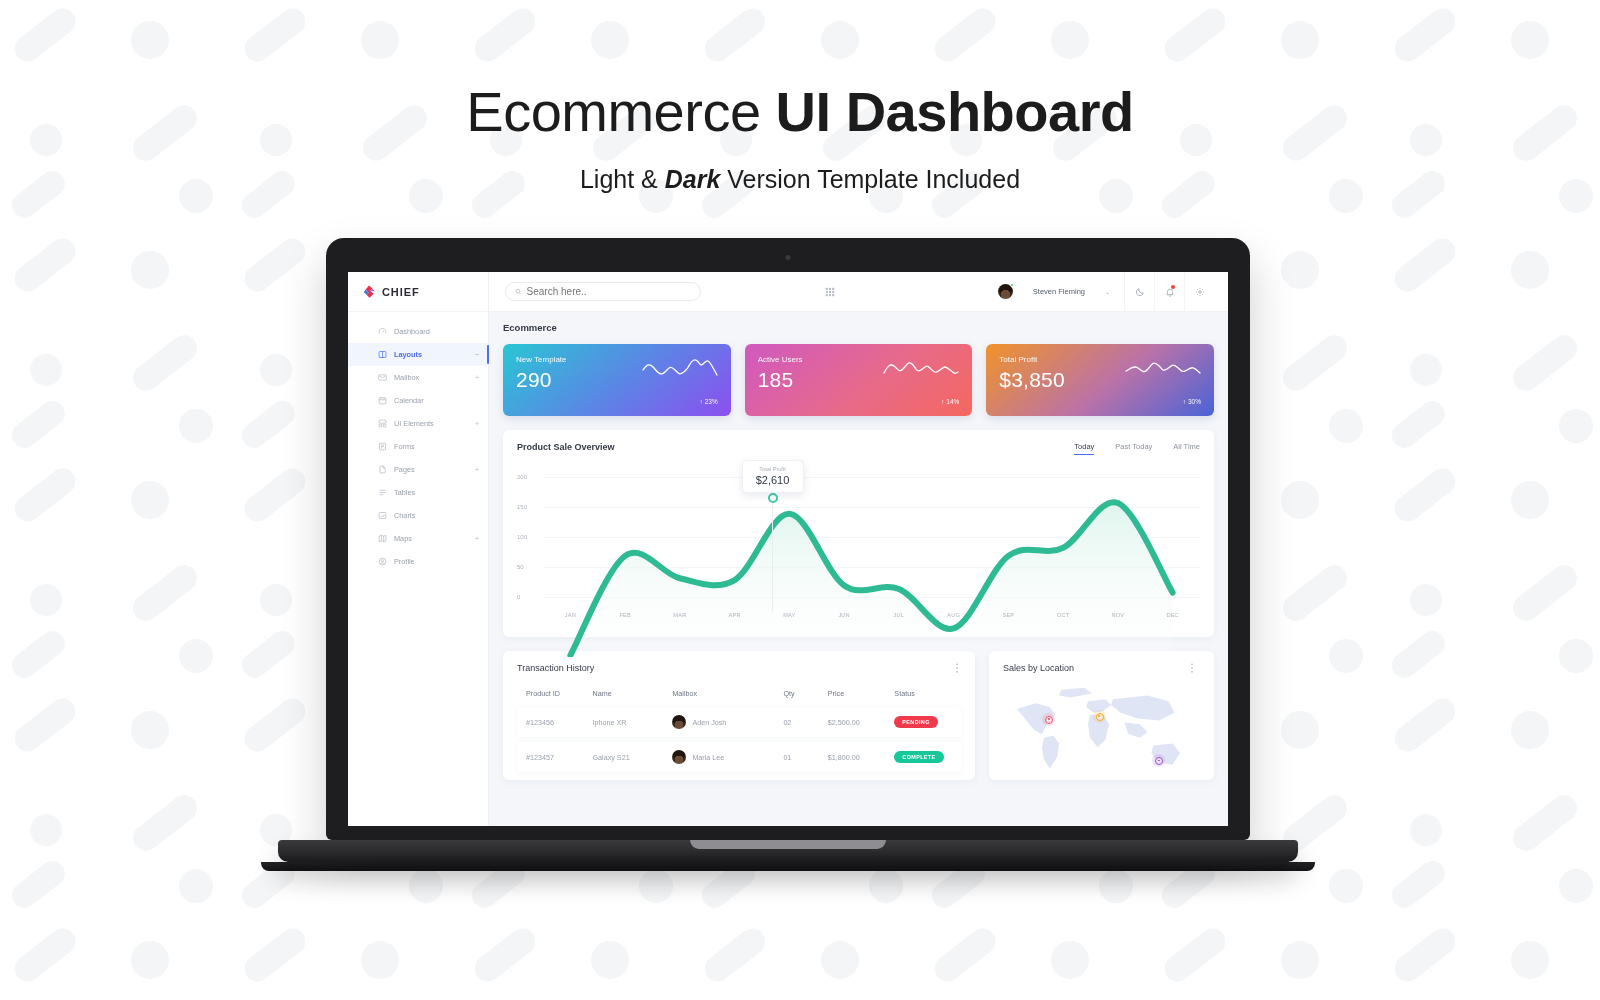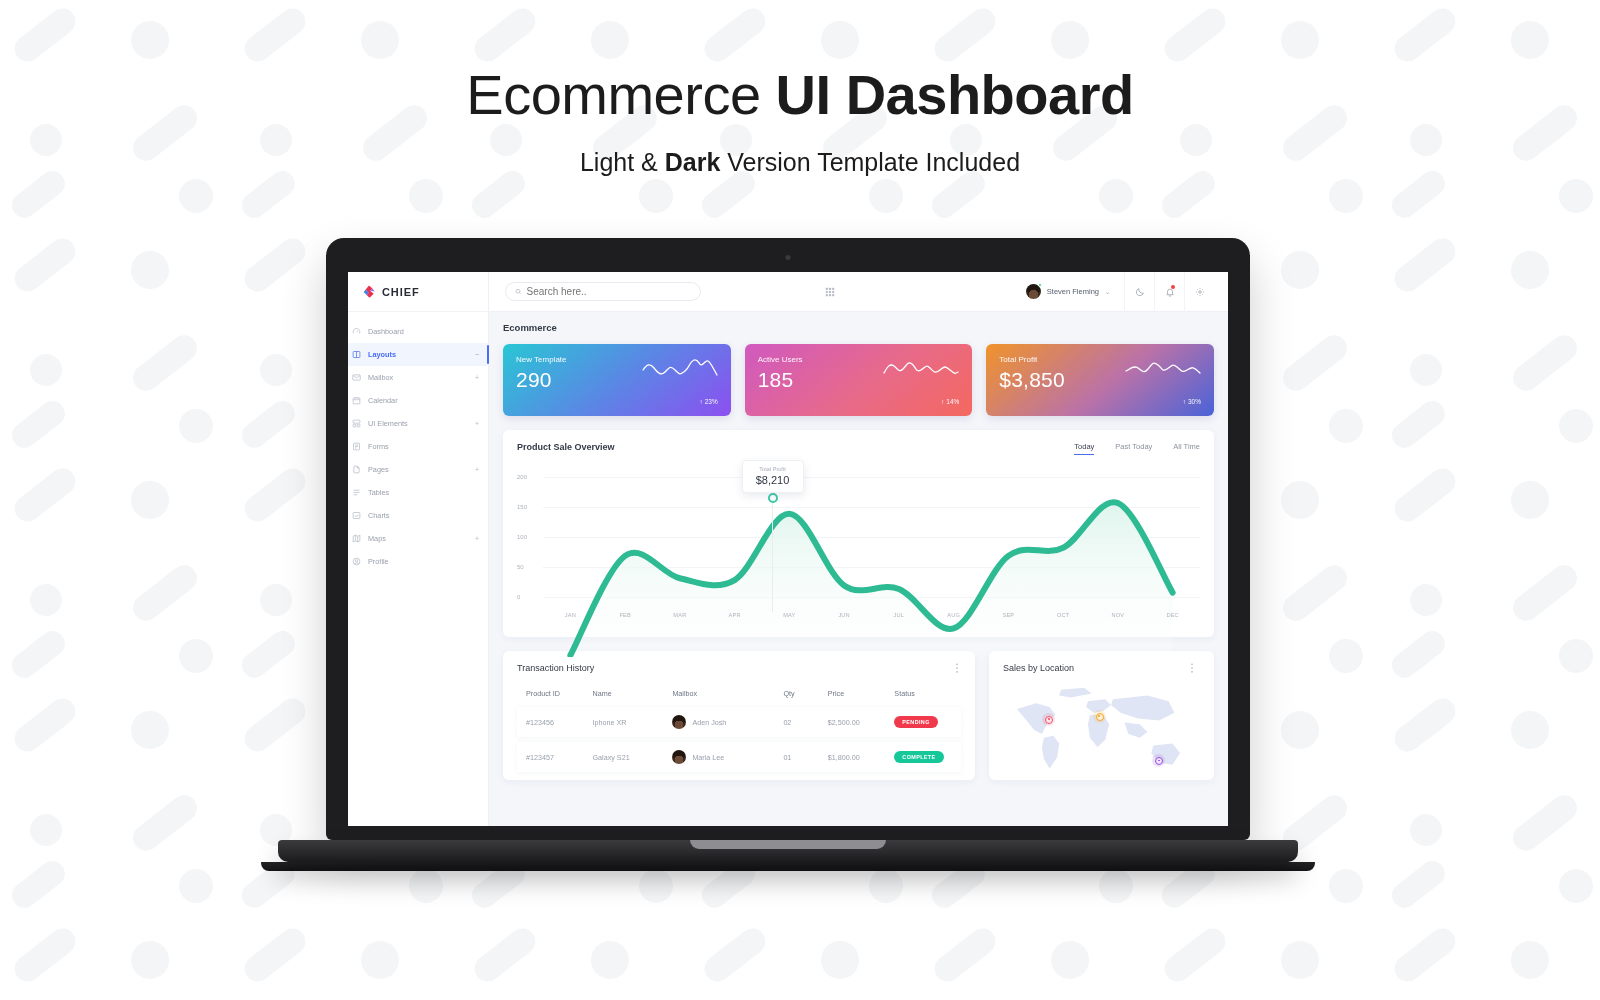--- a/index.html
+++ b/index.html
@@ -17,41 +17,41 @@
   #bg-pattern {
     position: absolute;
     inset: 0;
     z-index: 0;
     pointer-events: none;
   }
 
   
   #hero {
     position: absolute;
-    top: 65px;
+    top: 82px;
     left: 0;
     width: 1600px;
     text-align: center;
     z-index: 2;
   }
   #hero-title {
     font-size: 56px;
     line-height: 1.06;
     color: #1c1c1c;
     letter-spacing: -0.5px;
     font-weight: 400;
   }
   #hero-title b { font-weight: 700; }
   #hero-sub {
     margin-top: 24px;
     font-size: 25px;
     color: #1c1c1c;
     font-weight: 400;
   }
-  #hero-sub b { font-weight: 700; }
+  #hero-sub b { font-weight: 700; font-style: italic; }
 
   
   #laptop {
     position: absolute;
     left: 326px;
     top: 238px;
     width: 924px;
     z-index: 3;
   }
   #laptop-lid {
@@ -131,21 +131,21 @@
   .nav {
     padding-top: 8px;
     display: flex;
     flex-direction: column;
   }
   .nav-item {
     height: 23px;
     display: flex;
     align-items: center;
     gap: 7px;
-    padding: 0 9px 0 4px;
+    padding: 0 9px 0 30px;
     font-size: 7.3px;
     color: #9aa0ad;
     position: relative;
     cursor: pointer;
   }
   .nav-item .ico { width: 9px; height: 9px; flex: 0 0 9px; display:block; }
   .nav-item .lbl { flex: 1 1 auto; white-space: nowrap; }
   .nav-item .caret { font-size: 7px; color: #b6bcc7; }
   .nav-item.active {
     background: #f1f5fe;
@@ -205,21 +205,21 @@
   }
   #topbar-right {
     margin-left: auto;
     display: flex;
     align-items: center;
     gap: 0;
   }
   #user-chip {
     display: flex;
     align-items: center;
-    gap: 6px;
+    gap: 20px;
     padding-right: 14px;
     cursor: pointer;
   }
   .avatar {
     width: 15px; height: 15px;
     border-radius: 50%;
     position: relative;
     background:
       radial-gradient(circle at 50% 72%, #6b4a36 0 36%, rgba(0,0,0,0) 37%),
       radial-gradient(circle at 50% 26%, #20160f 0 52%, rgba(0,0,0,0) 53%),
@@ -683,21 +683,21 @@
                     </linearGradient>
                   </defs>
                   <path d="M41.67 297.27 C55.56 272.05,97.22 165.45,125.00 145.91 C152.78 126.36,180.56 173.86,208.33 180.00 C236.11 186.14,263.89 199.09,291.67 182.73 C319.44 166.36,347.22 80.45,375.00 81.82 C402.78 83.18,430.56 171.82,458.33 190.91 C486.11 210.00,513.89 185.45,541.67 196.36 C569.44 207.27,597.22 264.77,625.00 256.36 C652.78 247.95,680.56 166.36,708.33 145.91 C736.11 125.45,763.89 147.05,791.67 133.64 C819.44 120.23,847.22 54.09,875.00 65.45 C902.78 76.82,944.44 179.09,958.33 201.82 L958.33 300 L41.67 300 Z" fill="url(#areaFill)"></path>
                   <path d="M41.67 297.27 C55.56 272.05,97.22 165.45,125.00 145.91 C152.78 126.36,180.56 173.86,208.33 180.00 C236.11 186.14,263.89 199.09,291.67 182.73 C319.44 166.36,347.22 80.45,375.00 81.82 C402.78 83.18,430.56 171.82,458.33 190.91 C486.11 210.00,513.89 185.45,541.67 196.36 C569.44 207.27,597.22 264.77,625.00 256.36 C652.78 247.95,680.56 166.36,708.33 145.91 C736.11 125.45,763.89 147.05,791.67 133.64 C819.44 120.23,847.22 54.09,875.00 65.45 C902.78 76.82,944.44 179.09,958.33 201.82" fill="none" stroke="#2eba93" stroke-width="6" vector-effect="non-scaling-stroke" stroke-linecap="round"></path>
                 </svg>
 
               <div id="tooltip-stem" style="left: 255px; top: 41.6364px; height: 110.364px;"></div>
               <div id="tooltip-dot" style="left: 250.5px; top: 32.6364px;"></div>
               <div id="tooltip" style="left: 224.5px; top: 0px;">
                 <div class="tt-label">Total Profit</div>
-                <div class="tt-value">$8,210</div>
+                <div class="tt-value">$2,610</div>
               </div>
 
               <div id="xaxis">
                 <span class="xtick">JAN</span>
                 <span class="xtick">FEB</span>
                 <span class="xtick">MAR</span>
                 <span class="xtick">APR</span>
                 <span class="xtick">MAY</span>
                 <span class="xtick">JUN</span>
                 <span class="xtick">JUL</span>

